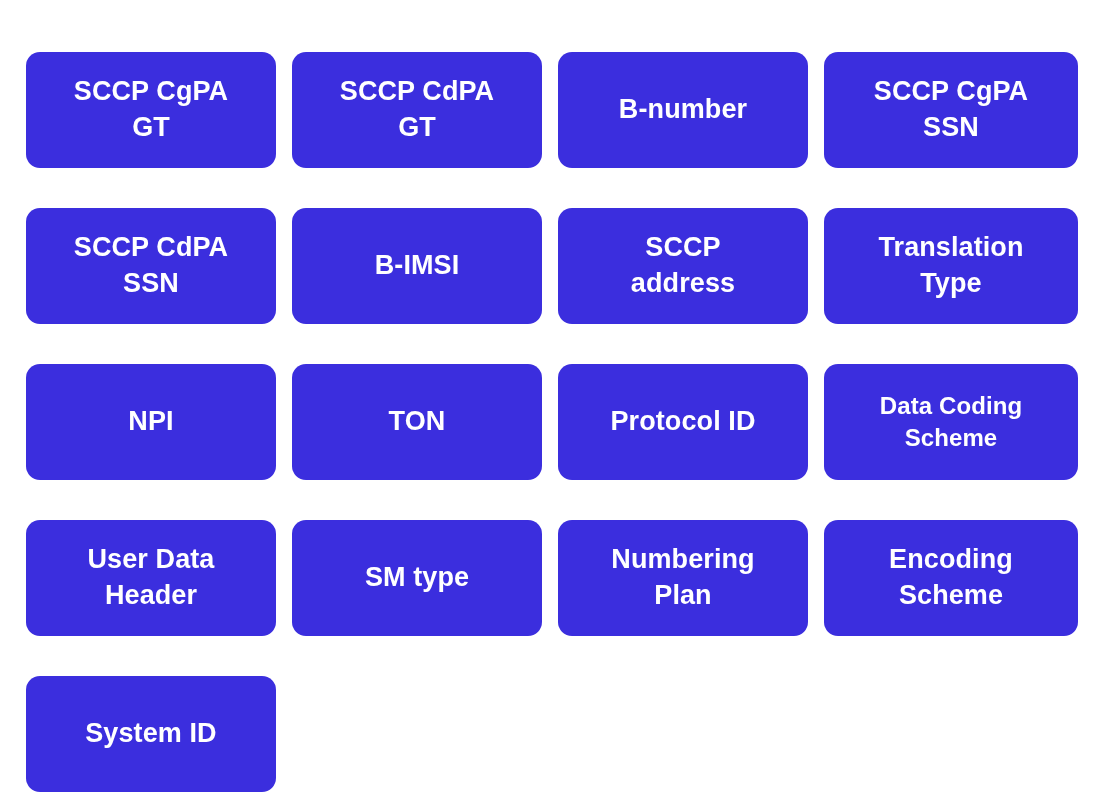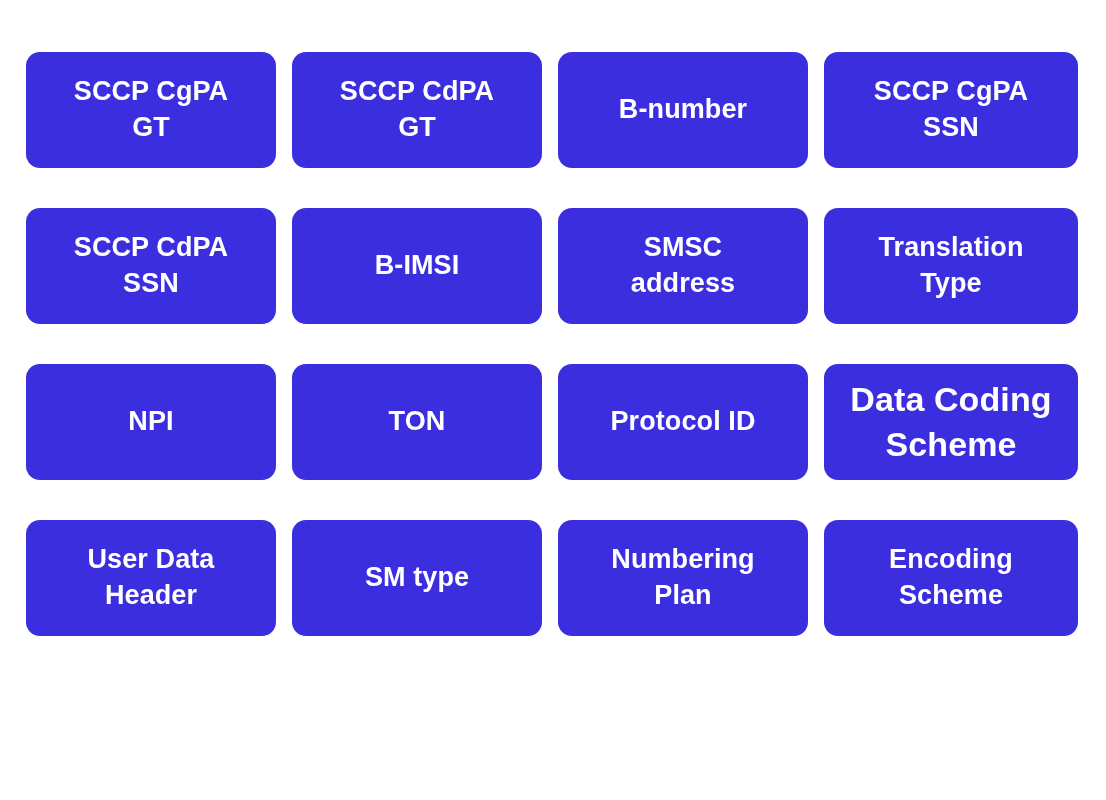--- a/index.html
+++ b/index.html
@@ -52,21 +52,21 @@
     line-height: 1.33;
     font-weight: 700;
     letter-spacing: 0.1px;
     color: #ffffff;
     white-space: pre-line;
     max-width: 100%;
   }
 
   
   .card.wide .card-label {
-    font-size: 34px;
+    font-size: 24px;
   }
 </style>
 </head>
 <body>
 
 <div class="board">
   <div class="grid">
 
     <div class="card">
       <span class="card-label">SCCP CgPA
@@ -86,21 +86,21 @@
     </div>
     <div class="card">
       <span class="card-label">SCCP CdPA
 SSN</span>
     </div>
     <div class="card">
       <span class="card-label">B-IMSI</span>
     </div>
 
     <div class="card">
-      <span class="card-label">SMSC
+      <span class="card-label">SCCP
 address</span>
     </div>
     <div class="card">
       <span class="card-label">Translation
 Type</span>
     </div>
     <div class="card">
       <span class="card-label">NPI</span>
     </div>
     <div class="card">
@@ -123,15 +123,18 @@
     </div>
 
     <div class="card">
       <span class="card-label">Numbering
 Plan</span>
     </div>
     <div class="card">
       <span class="card-label">Encoding
 Scheme</span>
     </div>
+    <div class="card">
+      <span class="card-label">System ID</span>
+    </div>
 
   </div>
 </div>
 
 </body></html>

